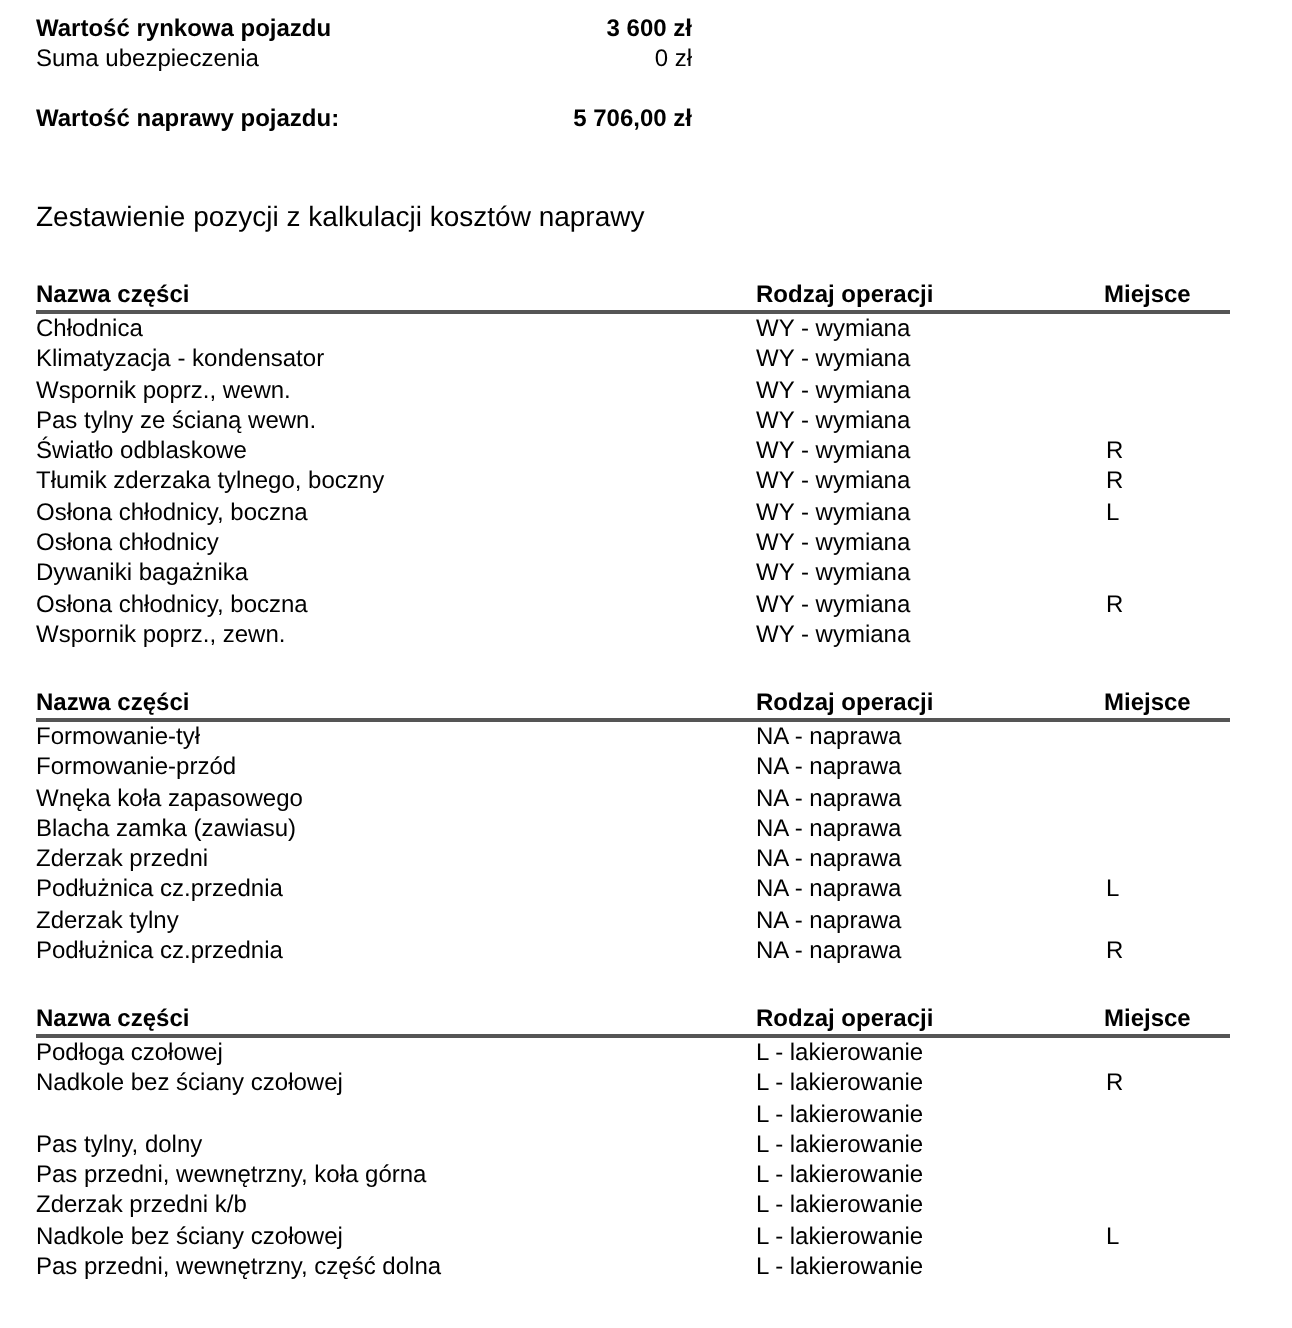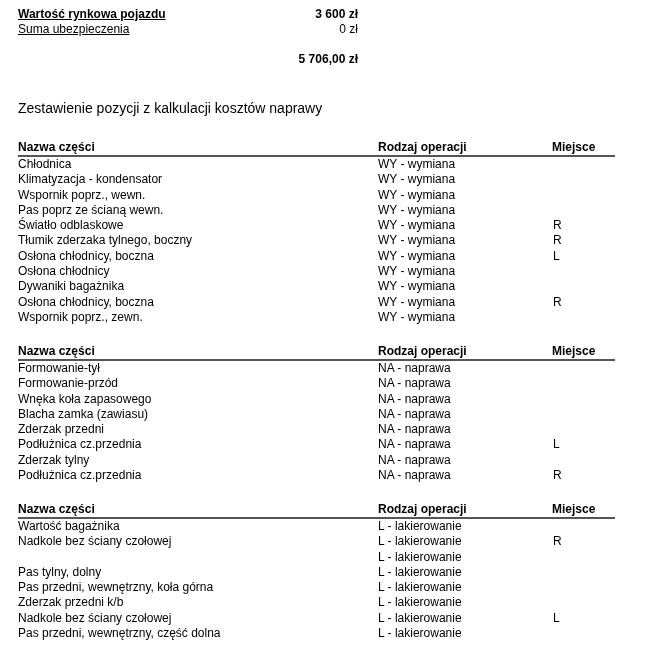--- a/index.html
+++ b/index.html
@@ -2,22 +2,22 @@
 <html><head>
 <meta charset="utf-8">
 <style>
   html, body { margin: 0; padding: 0; background: #ffffff; }
   body {
     width: 646px; height: 664px; overflow: hidden; position: relative;
     font-family: "Liberation Sans", sans-serif; color: #000; font-size: 12px;
   }
   .summary { position: absolute; left: 18px; width: 344px; }
   .summary-row { position: absolute; left: 0; width: 344px; height: 15px; line-height: 15px; }
-  .summary-row .lbl { position: absolute; left: 0; text-decoration: underline; }
-  .summary-row .val { position: absolute; right: 4px; text-align: right; }
+  .summary-row .lbl { position: absolute; left: 0; }
+  .summary-row .val { position: absolute; right: 16px; text-align: right; }
   .bold { font-weight: bold; }
   .section-title { position: absolute; left: 18px; top: 100px; font-size: 14px; font-weight: normal; line-height: 17px; }
   .table { position: absolute; left: 18px; width: 597px; }
   .thead { position: relative; height: 16px; line-height: 16px; font-weight: bold; font-size: 12px; border-bottom: 2px solid #555; }
   .row { position: relative; height: 15.3px; line-height: 15px; }
   .c1 { position: absolute; left: 0; white-space: nowrap; }
   .c2 { position: absolute; left: 360px; white-space: nowrap; }
   .c3 { position: absolute; left: 534px; white-space: nowrap; }
   .row .c3 { left: 535px; }
 </style>
@@ -27,20 +27,21 @@
 <div class="summary" style="top:7px;">
   <div class="summary-row bold" style="top:0;">
     <span class="lbl">Wartość rynkowa pojazdu</span>
     <span class="val">3 600 zł</span>
   </div>
   <div class="summary-row" style="top:15px;">
     <span class="lbl">Suma ubezpieczenia</span>
     <span class="val">0 zł</span>
   </div>
   <div class="summary-row bold" style="top:45px;">
+    <span class="lbl">Wartość naprawy pojazdu:</span>
     <span class="val">5 706,00 zł</span>
   </div>
 </div>
 
 <div class="section-title">Zestawienie pozycji z kalkulacji kosztów naprawy</div>
 
 <div class="table" style="top:139px;">
     <div class="thead">
       <span class="c1">Nazwa części</span>
       <span class="c2">Rodzaj operacji</span>
@@ -55,21 +56,21 @@
       <span class="c1">Klimatyzacja - kondensator</span>
       <span class="c2">WY - wymiana</span>
       <span class="c3"></span>
     </div>
     <div class="row">
       <span class="c1">Wspornik poprz., wewn.</span>
       <span class="c2">WY - wymiana</span>
       <span class="c3"></span>
     </div>
     <div class="row">
-      <span class="c1">Pas poprz ze ścianą wewn.</span>
+      <span class="c1">Pas tylny ze ścianą wewn.</span>
       <span class="c2">WY - wymiana</span>
       <span class="c3"></span>
     </div>
     <div class="row">
       <span class="c1">Światło odblaskowe</span>
       <span class="c2">WY - wymiana</span>
       <span class="c3">R</span>
     </div>
     <div class="row">
       <span class="c1">Tłumik zderzaka tylnego, boczny</span>
@@ -149,21 +150,21 @@
       <span class="c3">R</span>
     </div>
   </div>
 <div class="table" style="top:501px;">
     <div class="thead">
       <span class="c1">Nazwa części</span>
       <span class="c2">Rodzaj operacji</span>
       <span class="c3">Miejsce</span>
     </div>
     <div class="row">
-      <span class="c1">Wartość bagażnika</span>
+      <span class="c1">Podłoga czołowej</span>
       <span class="c2">L - lakierowanie</span>
       <span class="c3"></span>
     </div>
     <div class="row">
       <span class="c1">Nadkole bez ściany czołowej</span>
       <span class="c2">L - lakierowanie</span>
       <span class="c3">R</span>
     </div>
     <div class="row">
       <span class="c2">L - lakierowanie</span>

